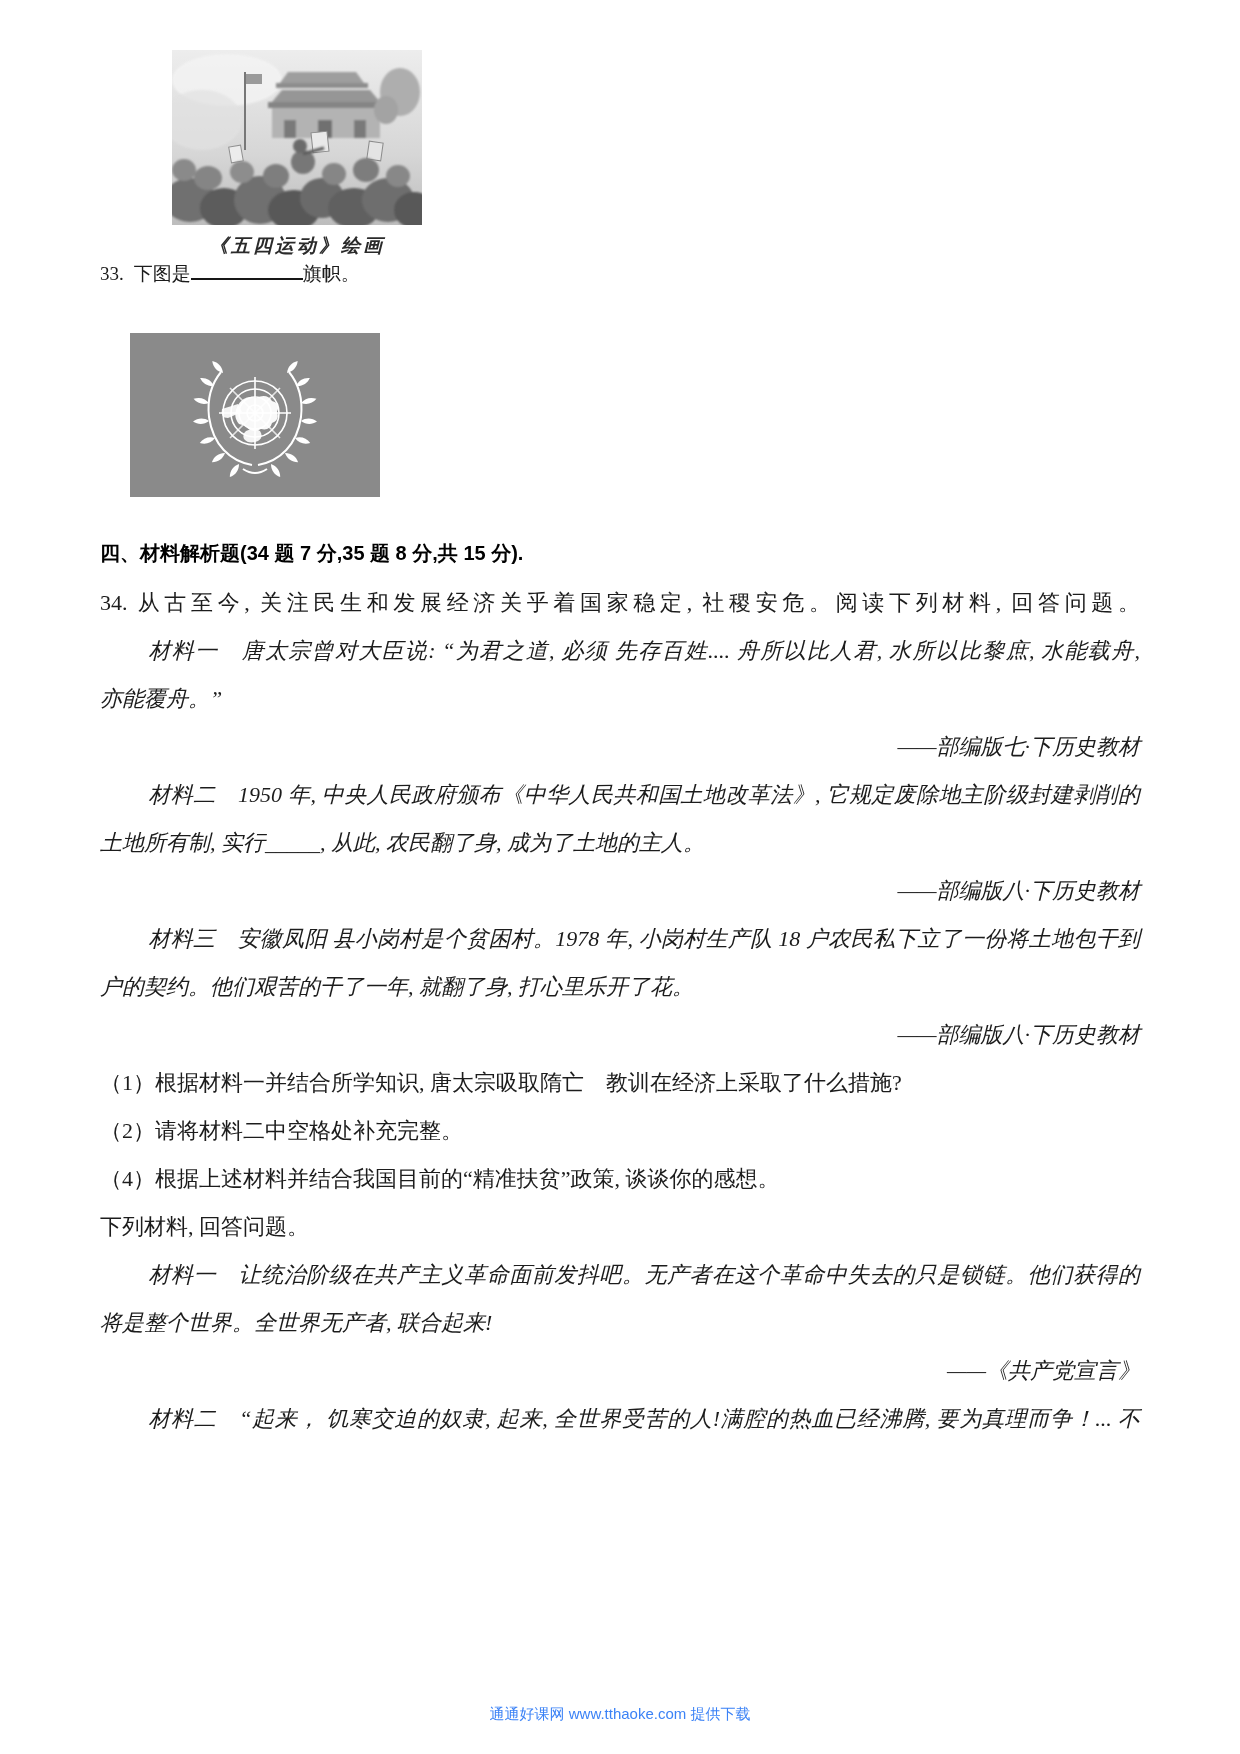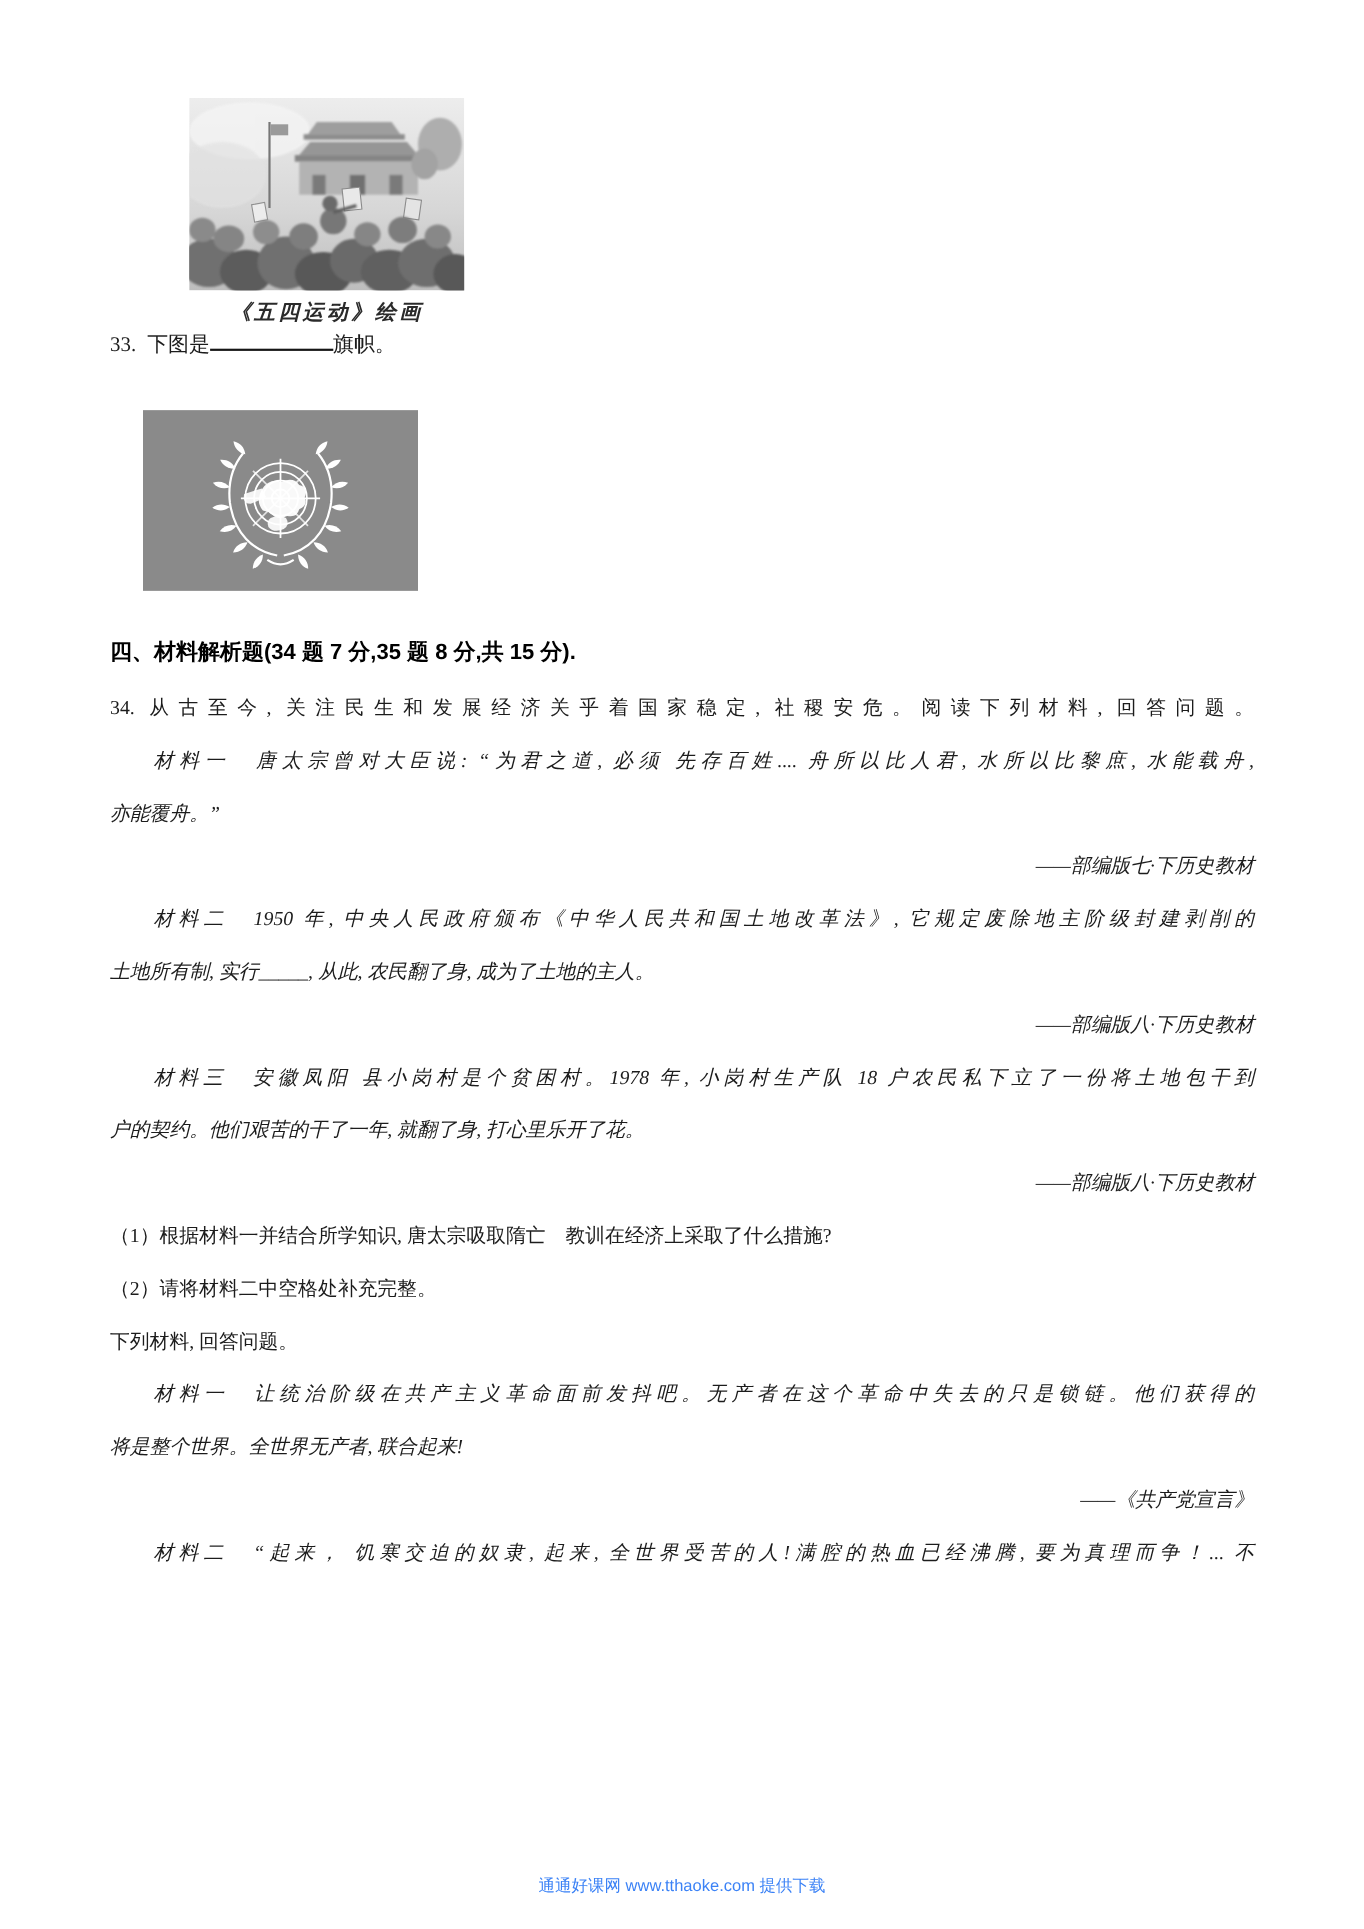--- a/index.html
+++ b/index.html
@@ -4,21 +4,21 @@
 <style>
   html, body { margin: 0; padding: 0; }
   body {
     width: 1240px; height: 1754px;
     background: #ffffff;
     position: relative;
     font-family: "Liberation Serif", "DejaVu Serif", serif;
     color: #1c1c1c;
     overflow: hidden;
   }
-  .content { padding: 89px 100px 0 100px; }
+  .content { padding: 50px 100px 0 100px; }
 
   
   .figure { width: 250px; margin-left: 72px; }
   .painting { display: block; width: 250px; height: 175px; }
   .caption {
     text-align: center;
     font-size: 19px;
     font-style: italic;
     font-weight: 600;
     letter-spacing: 3px;
@@ -50,21 +50,21 @@
   .section-title {
     font-family: "Liberation Sans", "DejaVu Sans", sans-serif;
     font-weight: bold;
     font-size: 20px;
     color: #000;
     margin-top: 40px;
     line-height: 32px;
   }
 
   
-  .line { font-size: 18px; line-height: 48px; white-space: nowrap; }
+  .line { font-size: 22px; line-height: 48px; white-space: nowrap; }
   .fill { text-align: justify; text-align-last: justify; white-space: normal; }
   .indent { text-indent: 2.2em; }
   .kai { font-style: italic; }
   .src { text-align: right; font-style: italic; white-space: normal; text-align-last: right; }
   .lines-start { margin-top: 10px; }
 
   
   .footer {
     position: absolute;
     bottom: 30px; left: 0;
@@ -206,20 +206,21 @@
     <div class="line fill indent kai">材料二　1950 年, 中央人民政府颁布《中华人民共和国土地改革法》, 它规定废除地主阶级封建剥削的</div>
     <div class="line kai">土地所有制, 实行_____, 从此, 农民翻了身, 成为了土地的主人。</div>
     <div class="line src">——部编版八·下历史教材</div>
 
     <div class="line fill indent kai">材料三　安徽凤阳 县小岗村是个贫困村。1978 年, 小岗村生产队 18 户农民私下立了一份将土地包干到</div>
     <div class="line kai">户的契约。他们艰苦的干了一年, 就翻了身, 打心里乐开了花。</div>
     <div class="line src">——部编版八·下历史教材</div>
 
     <div class="line">（1）根据材料一并结合所学知识, 唐太宗吸取隋亡　教训在经济上采取了什么措施?</div>
     <div class="line">（2）请将材料二中空格处补充完整。</div>
+    <div class="line">（4）根据上述材料并结合我国目前的“精准扶贫”政策, 谈谈你的感想。</div>
   </div>
 
   <div>
     <div class="line">下列材料, 回答问题。</div>
 
     <div class="line fill indent kai">材料一　让统治阶级在共产主义革命面前发抖吧。无产者在这个革命中失去的只是锁链。他们获得的</div>
     <div class="line kai">将是整个世界。全世界无产者, 联合起来!</div>
     <div class="line src">——《共产党宣言》</div>
 
     <div class="line fill indent kai">材料二　“起来， 饥寒交迫的奴隶, 起来, 全世界受苦的人!满腔的热血已经沸腾, 要为真理而争！... 不</div>

